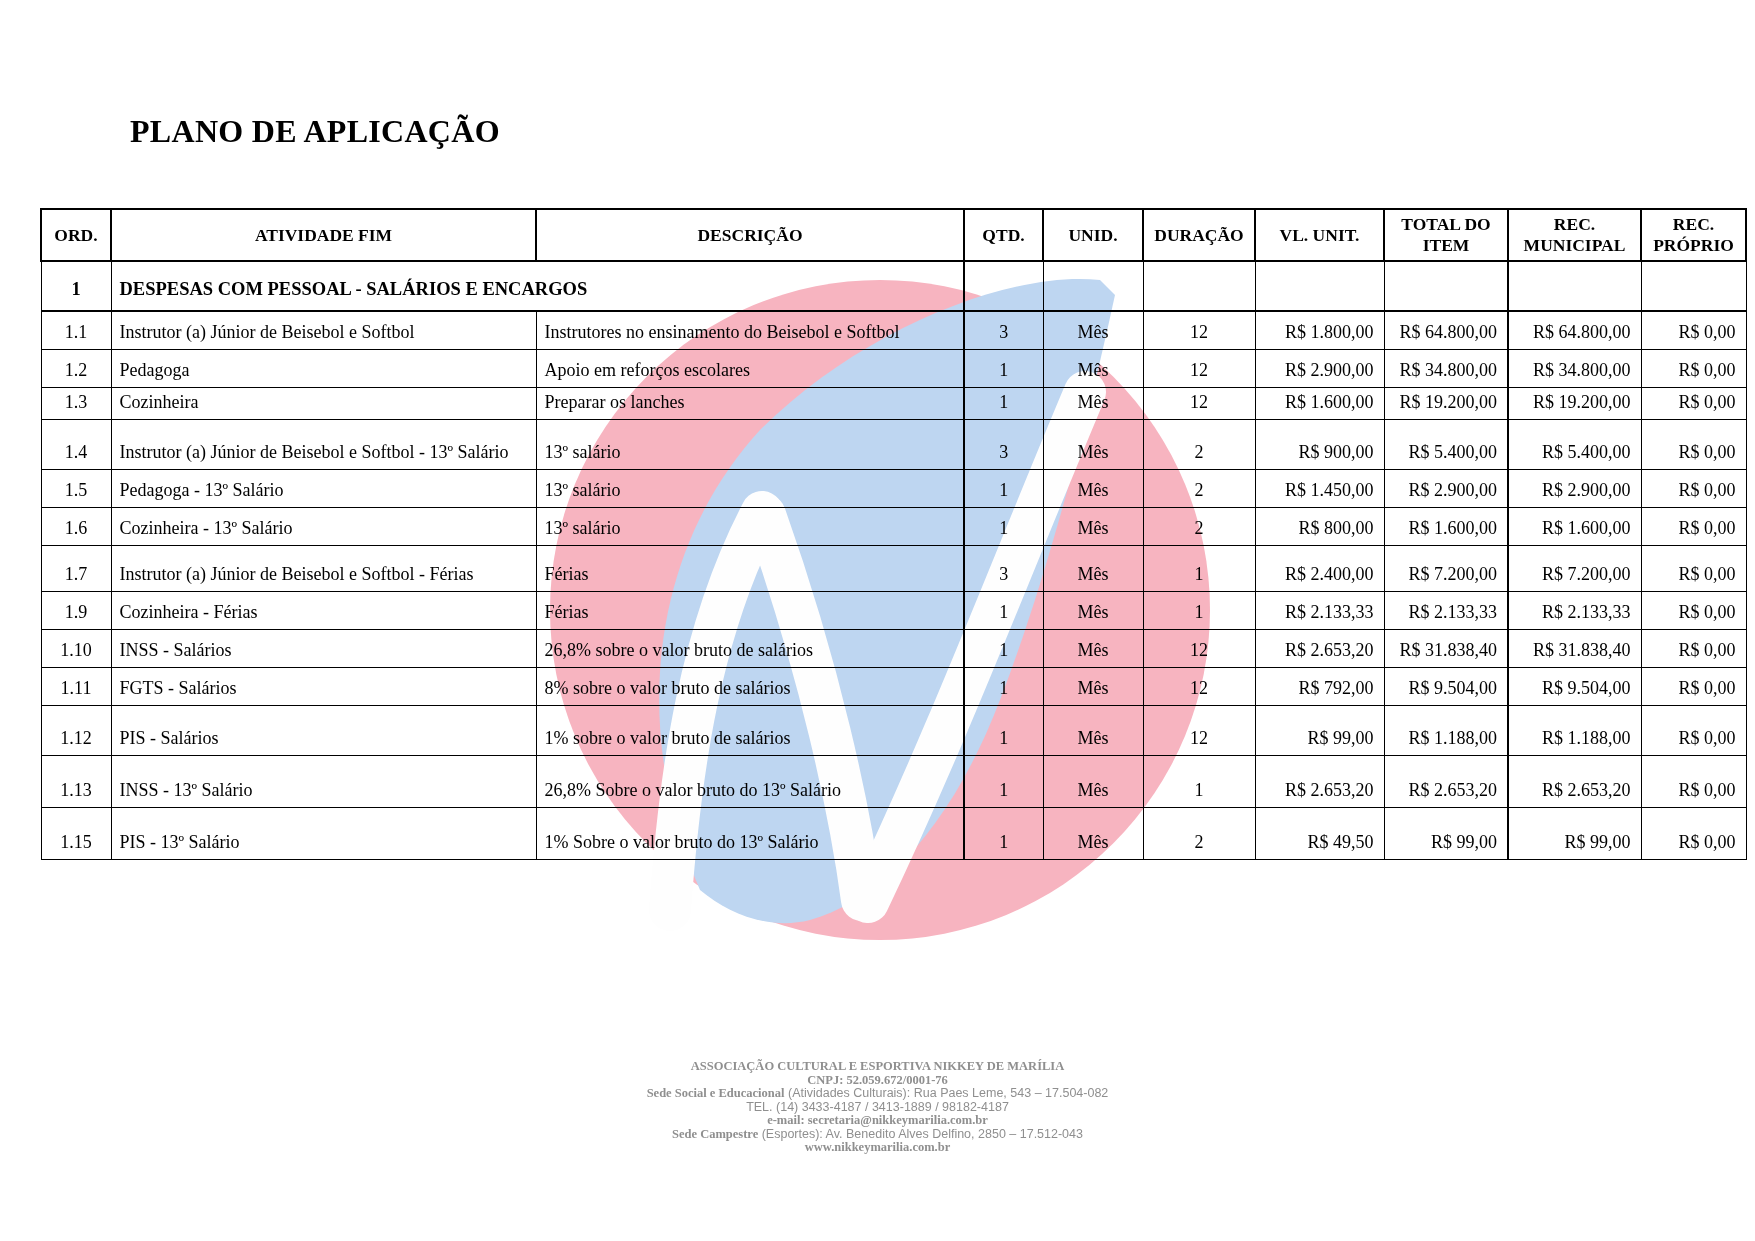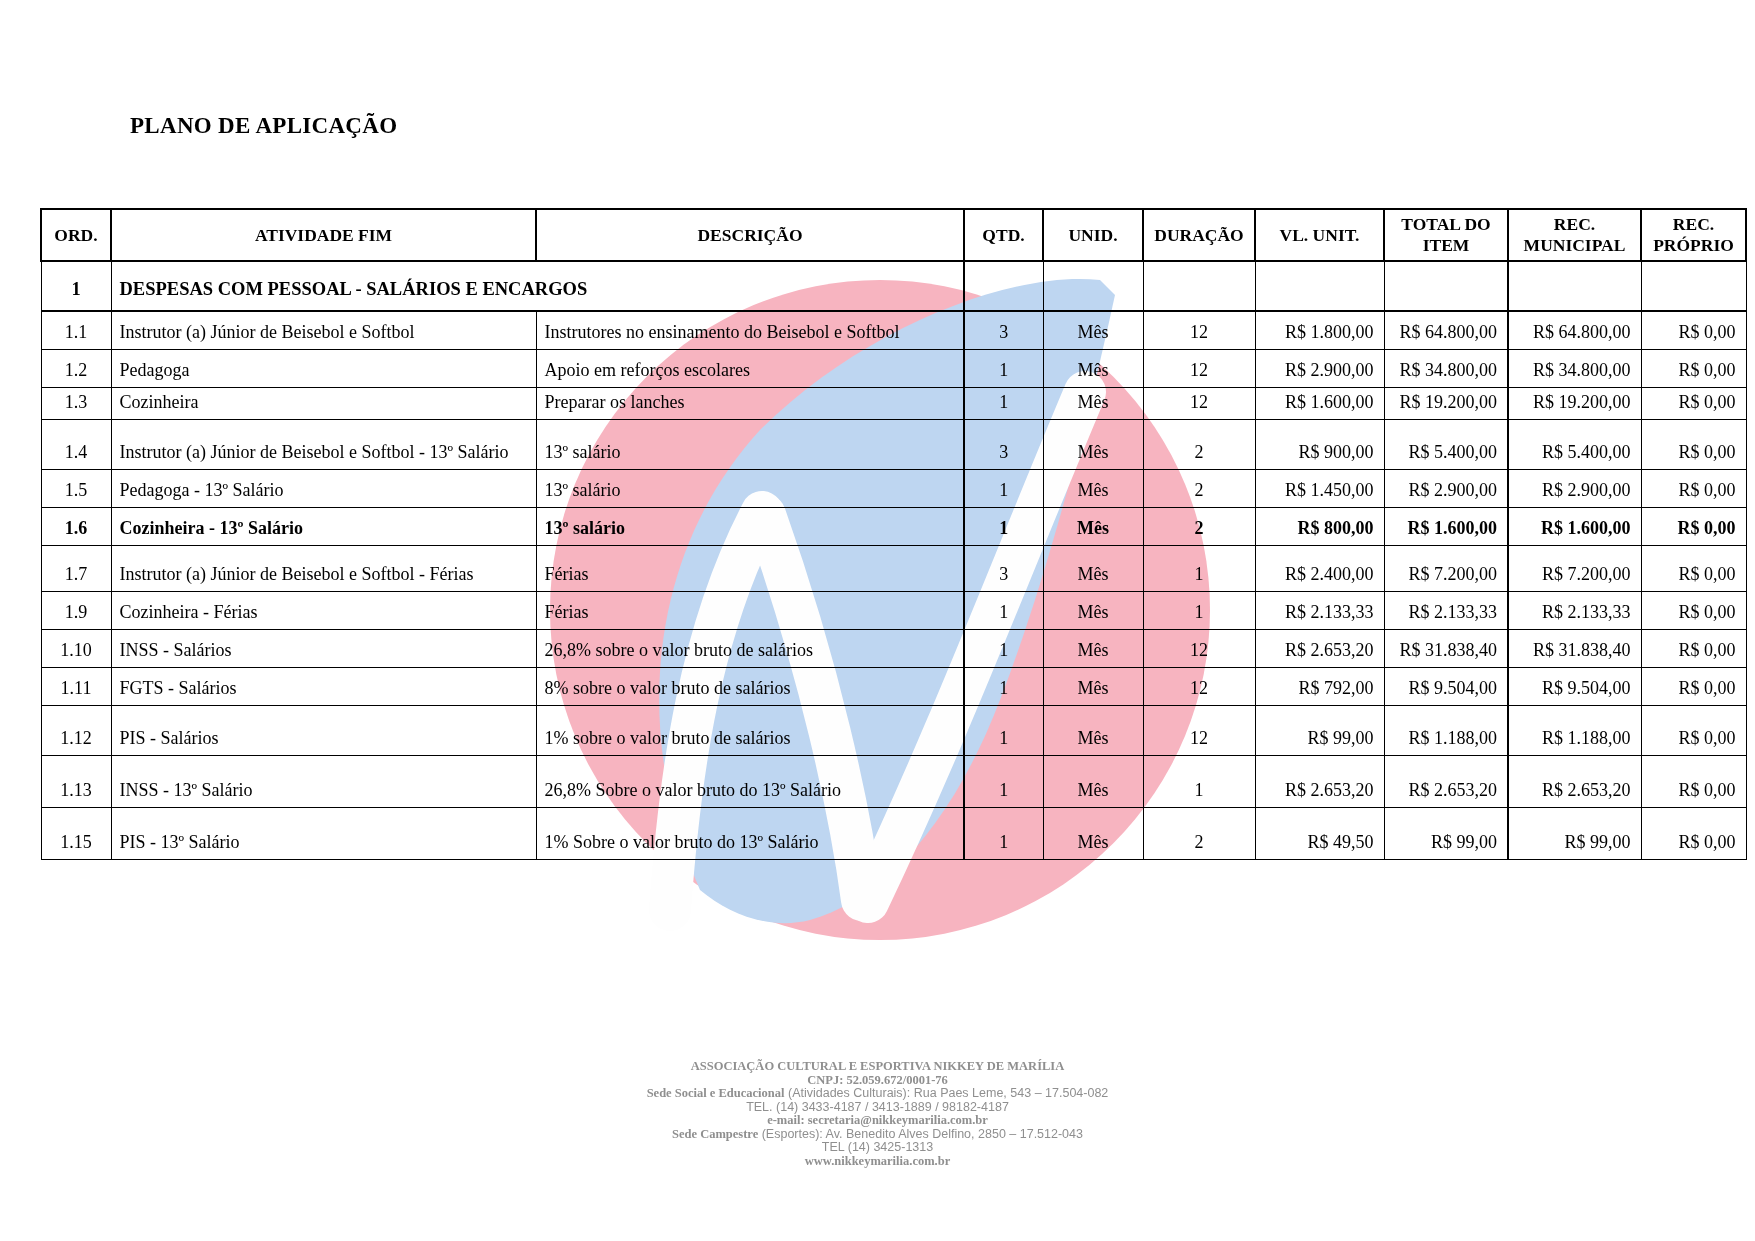--- a/index.html
+++ b/index.html
@@ -10,21 +10,21 @@
     background:#ffffff;
     overflow:hidden;
     font-family:"Liberation Serif","DejaVu Serif",serif;
     color:#000;
   }
   
   .doc-title{
     position:absolute;
     left:130px; top:113px;
     margin:0;
-    font-size:23px;
+    font-size:32px;
     font-weight:bold;
     letter-spacing:0.3px;
   }
   
   .watermark{
     position:absolute;
     left:530px; top:250px;
     width:700px; height:710px;
     z-index:0;
     pointer-events:none;
@@ -68,21 +68,21 @@
     font-size:18.5px;
     padding-bottom:10px;
   }
   
   tbody tr:nth-child(1){height:50px;}
   tbody tr:nth-child(2){height:38px;}
   tbody tr:nth-child(3){height:38px;}
   tbody tr:nth-child(4){height:32px;}
   tbody tr:nth-child(5){height:50px;}
   tbody tr:nth-child(6){height:38px;}
-  tbody tr:nth-child(7){height:38px;font-weight:bold;}
+  tbody tr:nth-child(7){height:38px;}
   tbody tr:nth-child(8){height:46px;}
   tbody tr:nth-child(9){height:38px;}
   tbody tr:nth-child(10){height:38px;}
   tbody tr:nth-child(11){height:38px;}
   tbody tr:nth-child(12){height:50px;margin-left:11px;}
   tbody tr:nth-child(13){height:52px;}
   tbody tr:nth-child(14){height:52px;}
   tbody tr:nth-child(15){height:52px;}
   tbody tr:nth-child(16){height:51px;}
   
@@ -342,17 +342,16 @@
     <div class="b">ASSOCIAÇÃO CULTURAL E ESPORTIVA NIKKEY DE MARÍLIA</div>
     <div class="b">CNPJ: 52.059.672/0001-76</div>
     <div>
       <span class="b">Sede Social e Educacional</span><span> (Atividades Culturais): Rua Paes Leme, 543 – 17.504-082</span>
     </div>
     <div>TEL. (14) 3433-4187 / 3413-1889 / 98182-4187</div>
     <div class="b">e-mail: secretaria@nikkeymarilia.com.br</div>
     <div>
       <span class="b">Sede Campestre</span><span> (Esportes): Av. Benedito Alves Delfino, 2850 – 17.512-043</span>
     </div>
-    <div>TEL (14) 3425-1313</div>
     <div class="b">www.nikkeymarilia.com.br</div>
   </div>
 
 </div>
 
 </body></html>

